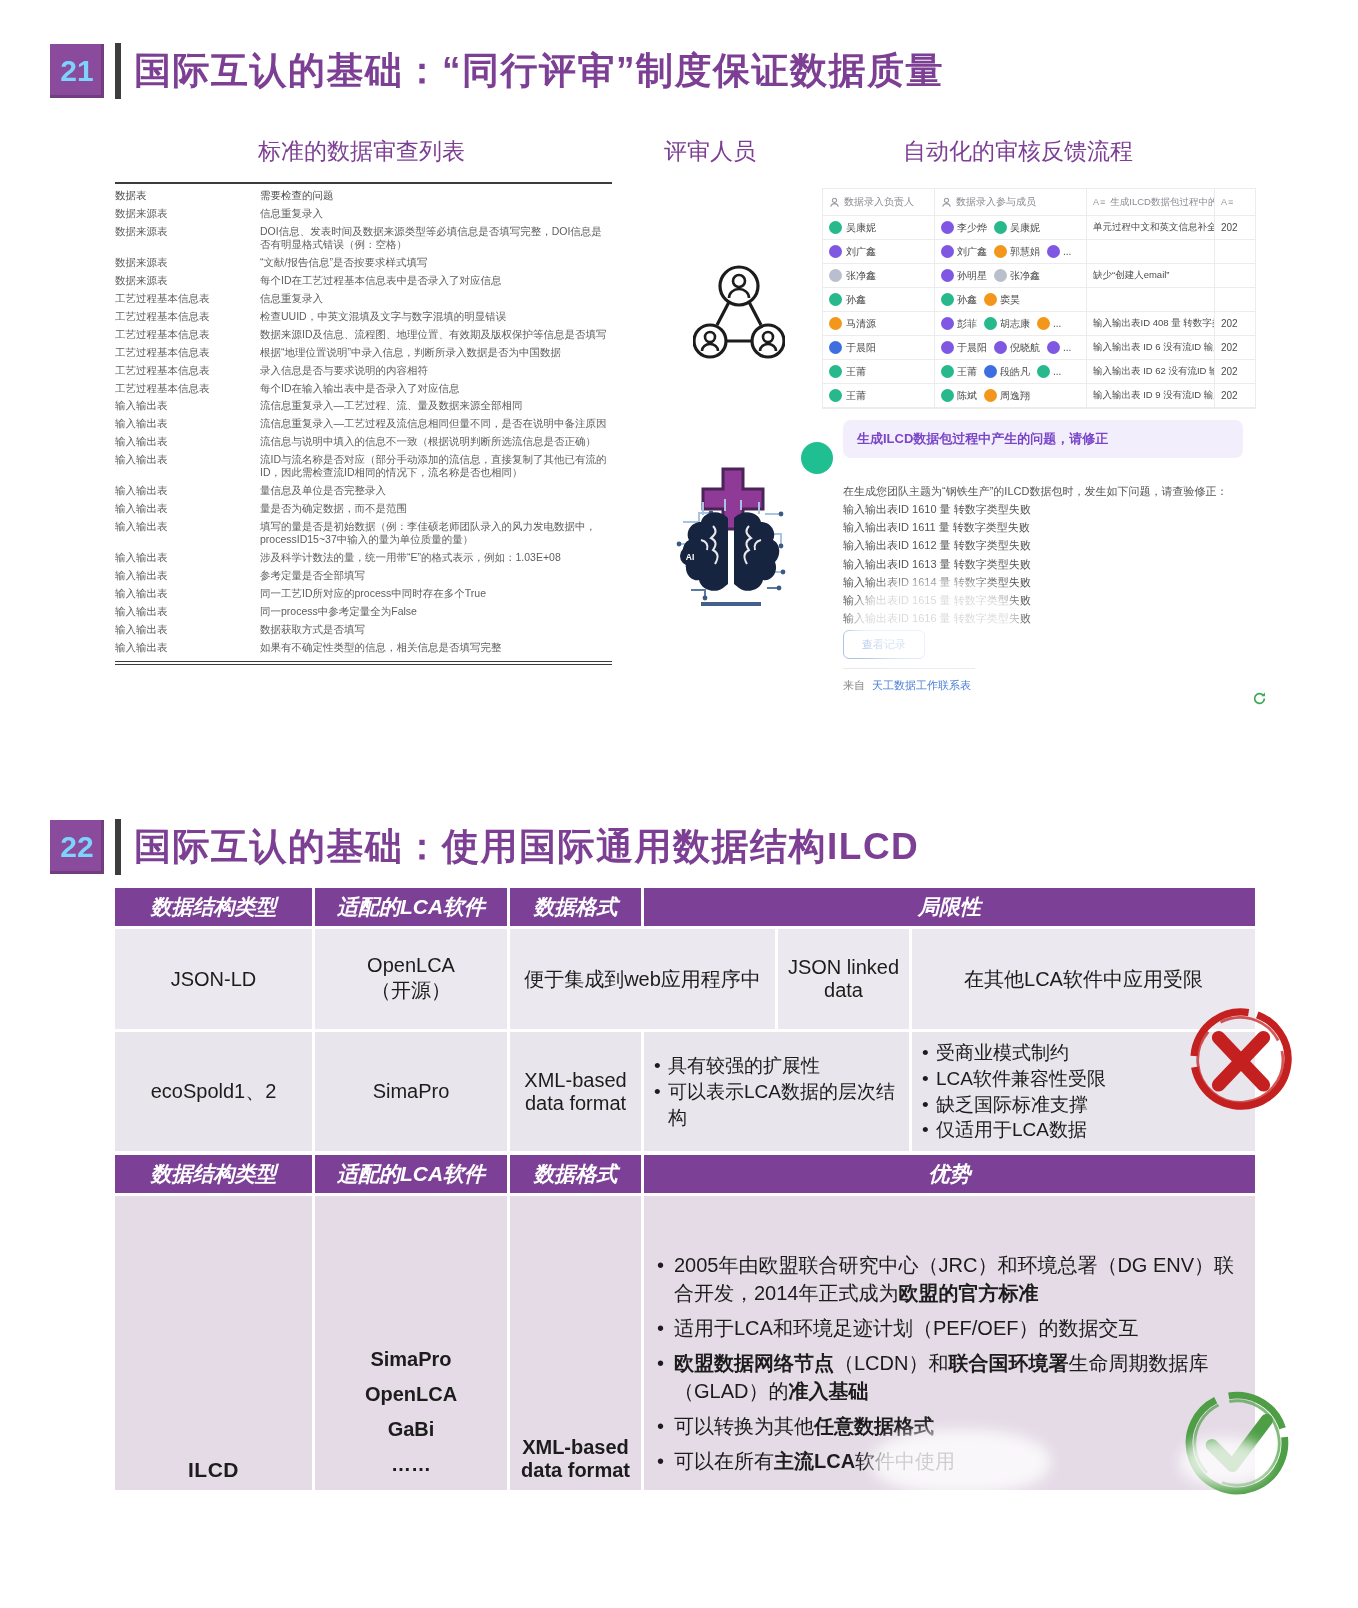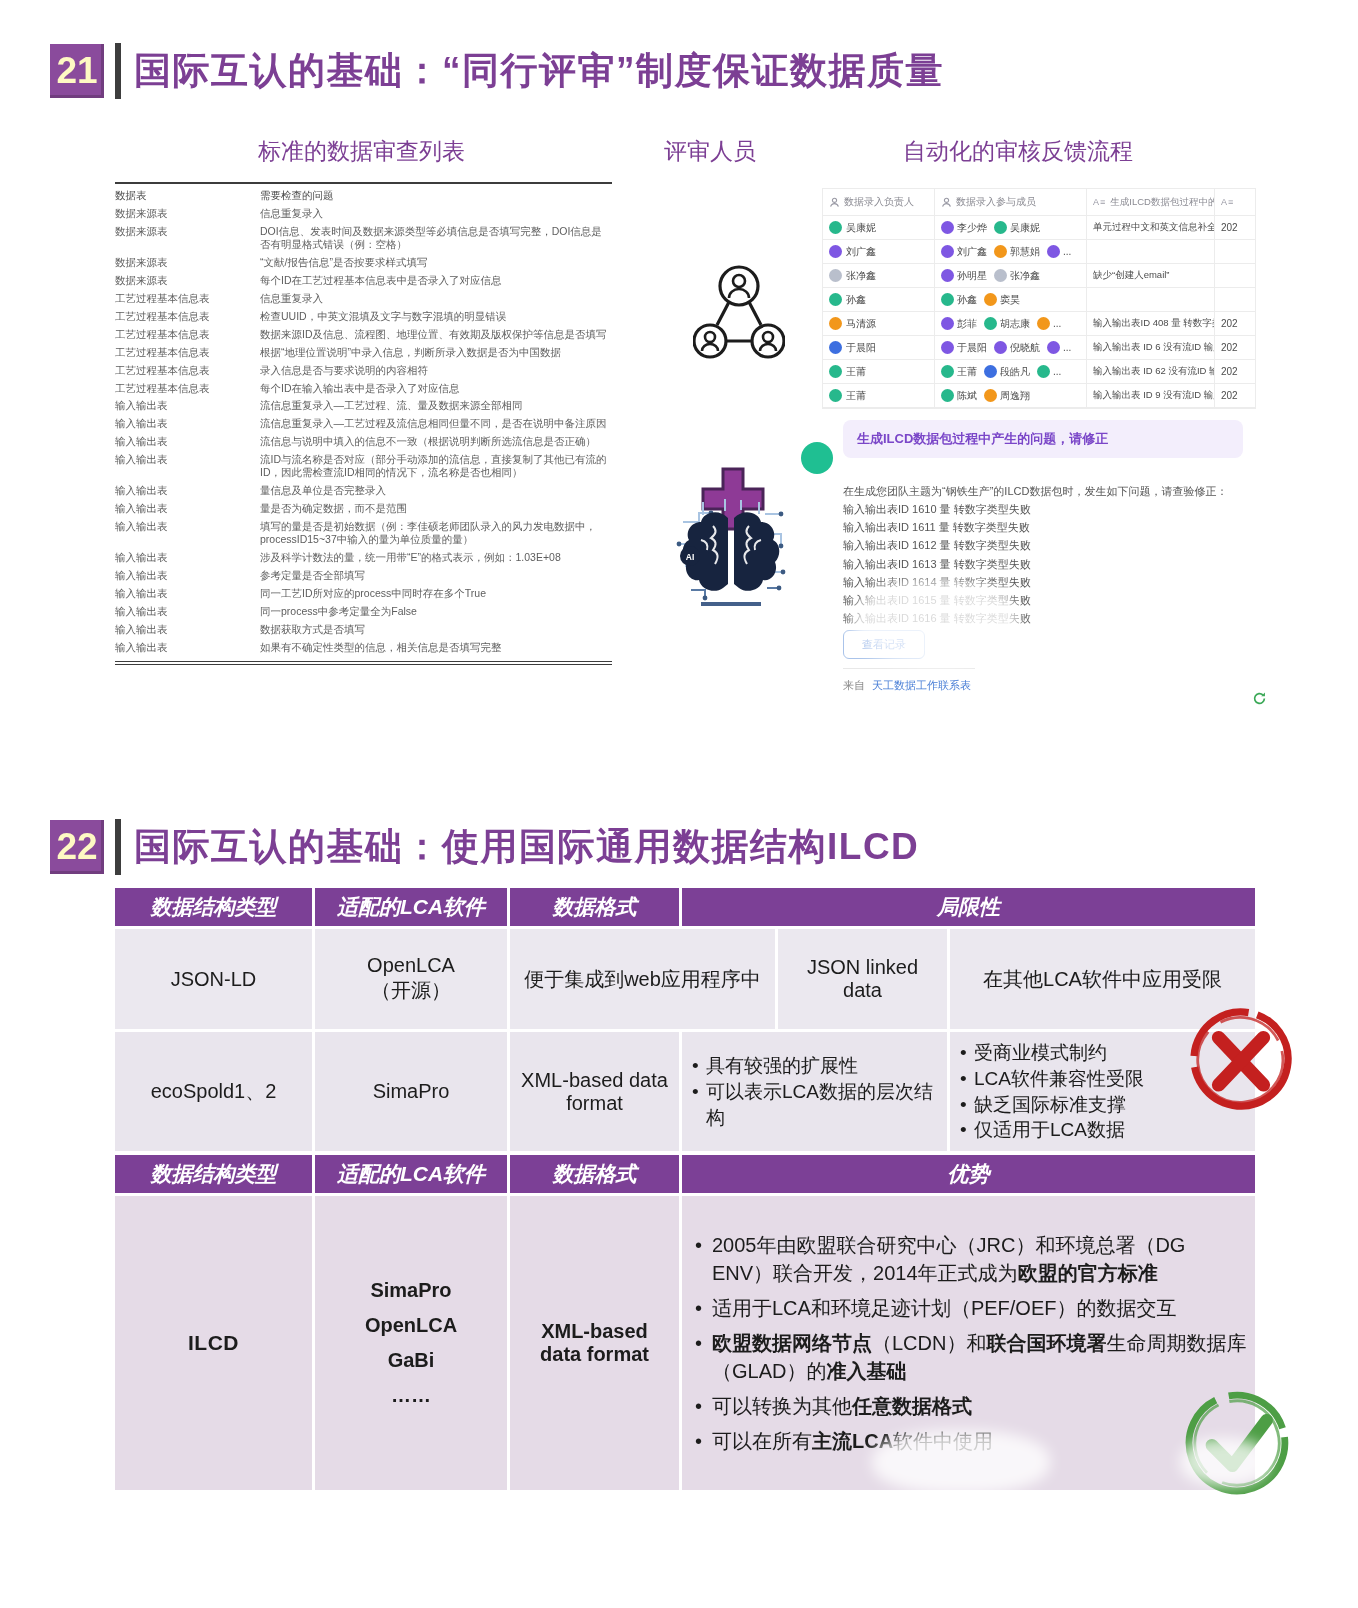--- a/index.html
+++ b/index.html
@@ -2,21 +2,21 @@
 <html style="--title-purple: #7c3f94; --badge-purple: #8a4b9c; --table-header-purple: #7c4096; --row-light: #ebe8ef; --row-light2: #e9e5ed; --row-lavender: #e5dbe7; --pill-bg: #f3eefc; --pill-title: #7a46c8; --link-blue: #4a7fd6; --cross-red: #c4201f; --check-green: #4d9e45;"><head>
 <meta charset="utf-8">
 <style>
   html,body{margin:0;padding:0;background:#fff;}
   .page{position:relative;width:1358px;height:1608px;background:#fff;overflow:hidden;
         font-family:"Liberation Sans","DejaVu Sans",sans-serif;color:#333;}
 
   
   .slide-header{position:absolute;left:50px;display:flex;align-items:center;height:58px;}
   #s21-header{top:42px;} #s22-header{top:818px;}
-  .num-badge{width:54px;height:54px;background:var(--badge-purple,#8a4b9c);color:#fef9c3;font-size:37px;
+  .num-badge{width:54px;height:54px;background:var(--badge-purple,#8a4b9c);color:#7dd3fc;font-size:30px;
              font-weight:bold;display:flex;align-items:center;justify-content:center;
              box-shadow:inset -3px -3px 0 rgba(0,0,0,.18);text-align:right;}
   .v-bar{width:6px;height:56px;background:#3d3d3d;margin:0 13px 0 11px;}
   .slide-title{margin:0;font-size:37px;font-weight:bold;color:var(--title-purple,#7c3f94);letter-spacing:1.5px;white-space:nowrap;}
 
   
   .col-head{position:absolute;top:136px;font-size:23px;font-weight:normal;color:var(--title-purple,#7c3f94);}
   #ch1{left:258px;} #ch2{left:664px;} #ch3{left:903px;}
 
   
@@ -65,22 +65,22 @@
   #t1{top:888px;} #t2{top:1155px;}
   .t-head{display:flex;background:var(--table-header-purple,#7c4096);color:#fff;font-weight:bold;font-size:21px;font-style:italic;}
   .th{display:flex;align-items:center;justify-content:center;height:38px;border-right:3px solid #fff;box-sizing:border-box;}
   .th:last-child{border-right:none;}
   .t-row{display:flex;margin-top:3px;}
   .td{border-right:3px solid #fff;display:flex;flex-direction:column;align-items:center;justify-content:center;
       text-align:center;font-size:20px;color:#1c1c1c;padding:8px 8px;box-sizing:border-box;}
   .td:last-child{border-right:none;}
   #t1 .td{background:var(--row-light,#ebe8ef);}
   #t1 .r2 .td{background:var(--row-light2,#e9e5ed);}
-  #t2 .td{background:var(--row-lavender,#e5dbe7);}
-  .w1{width:200px;flex:none;} .w2{width:195px;flex:none;} .w3{width:172px;flex:none;} .w4{width:268px;flex:none;} .w5{flex:1;}
+  #t2 .td{background:var(--row-lavender,#e5dbe7);justify-content:flex-end;}
+  .w1{width:200px;flex:none;} .w2{width:195px;flex:none;} .w3{width:134px;flex:none;} .w4{width:268px;flex:none;} .w5{flex:1;}
   .r1 .td{min-height:100px;} .r2 .td{min-height:114px;} #t2 .t-row .td{min-height:294px;}
   .preline{white-space:pre-line;}
   .blist{width:100%;font-size:19px;text-align:left;}
   .bitem{position:relative;padding-left:16px;line-height:1.36;}
   .bitem::before{content:"\2022";position:absolute;left:2px;}
   .cell-type{font-weight:bold;font-size:21px;letter-spacing:.5px;}
   .cell-soft-bold{font-weight:bold;line-height:1.75;}
   .cell-fmt-bold{font-weight:bold;}
   .advlist{width:100%;text-align:left;}
   .adv{position:relative;padding-left:22px;font-size:20px;line-height:1.4;margin:7px 0;}

